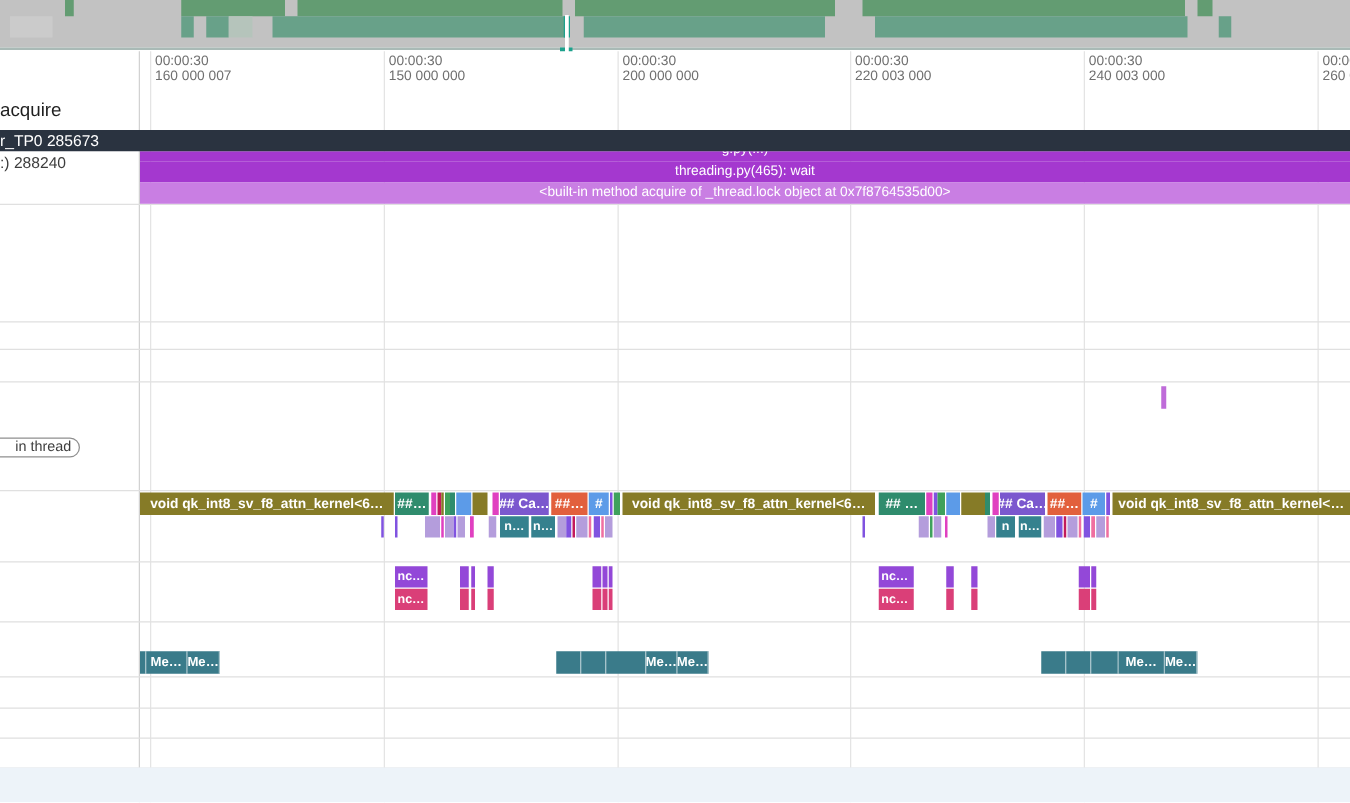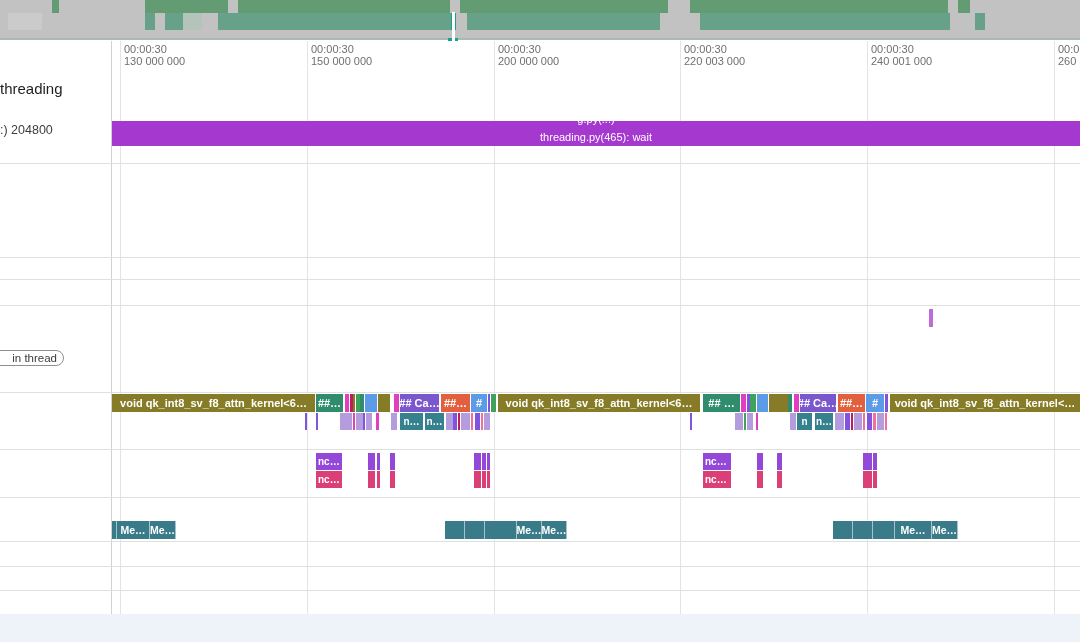--- a/index.html
+++ b/index.html
@@ -35,37 +35,37 @@
       <div style="position: absolute; left: 451px; top: 13px; width: 5px; height: 17px; background: rgb(28, 161, 140);"></div>
       <div style="position: absolute; left: 452px; top: 12px; width: 2.5px; height: 30px; background: rgb(255, 255, 255); z-index: 3;"></div>
     </div>
   <div class="abs" id="minimap-border" style="left: 0px; top: 38px; width: 1080px; height: 2px; background: rgb(169, 186, 182);">
       <div style="position: absolute; left: 448px; top: 0px; width: 10px; height: 2.5px; background: rgb(28, 161, 140);"></div>
     </div>
 
   <div class="abs" id="ruler" style="left:0;top:40px;width:1080px;height:63px;">
       <div style="position: absolute; left: 124px; top: 4px; width: 90px; height: 26px; font-size: 11px; line-height: 11.5px; color: rgb(111, 111, 111); overflow: hidden;">
         <div>00:00:30</div>
-        <div>130 000 000</div>
+        <div>160 000 007</div>
       </div>
       <div style="position: absolute; left: 311px; top: 4px; width: 90px; height: 26px; font-size: 11px; line-height: 11.5px; color: rgb(111, 111, 111); overflow: hidden;">
         <div>00:00:30</div>
         <div>150 000 000</div>
       </div>
       <div style="position: absolute; left: 498px; top: 4px; width: 90px; height: 26px; font-size: 11px; line-height: 11.5px; color: rgb(111, 111, 111); overflow: hidden;">
         <div>00:00:30</div>
         <div>200 000 000</div>
       </div>
       <div style="position: absolute; left: 684px; top: 4px; width: 90px; height: 26px; font-size: 11px; line-height: 11.5px; color: rgb(111, 111, 111); overflow: hidden;">
         <div>00:00:30</div>
         <div>220 003 000</div>
       </div>
       <div style="position: absolute; left: 871px; top: 4px; width: 90px; height: 26px; font-size: 11px; line-height: 11.5px; color: rgb(111, 111, 111); overflow: hidden;">
         <div>00:00:30</div>
-        <div>240 001 000</div>
+        <div>240 003 000</div>
       </div>
       <div style="position: absolute; left: 1058px; top: 4px; width: 90px; height: 26px; font-size: 11px; line-height: 11.5px; color: rgb(111, 111, 111); overflow: hidden;">
         <div>00:00:30</div>
         <div>260 000 000</div>
       </div>
     </div>
   <div id="gridlines">
       <div style="position: absolute; left: 111px; top: 41px; width: 1px; height: 601px; background: rgb(210, 210, 210);"></div>
       <div style="position: absolute; left: 120px; top: 41px; width: 1px; height: 601px; background: rgb(228, 228, 228);"></div>
       <div style="position: absolute; left: 307px; top: 41px; width: 1px; height: 601px; background: rgb(228, 228, 228);"></div>
@@ -83,29 +83,31 @@
       <div style="position: absolute; left: 0px; top: 449px; width: 1080px; height: 1px; background: rgb(224, 224, 224);"></div>
       <div style="position: absolute; left: 0px; top: 497px; width: 1080px; height: 1px; background: rgb(224, 224, 224);"></div>
       <div style="position: absolute; left: 0px; top: 541px; width: 1080px; height: 1px; background: rgb(224, 224, 224);"></div>
       <div style="position: absolute; left: 0px; top: 566px; width: 1080px; height: 1px; background: rgb(224, 224, 224);"></div>
       <div style="position: absolute; left: 0px; top: 590px; width: 1080px; height: 1px; background: rgb(224, 224, 224);"></div>
       <div style="position: absolute; left: 0px; top: 614px; width: 1080px; height: 1px; background: rgb(224, 224, 224);"></div>
     </div>
 
   <div class="abs" id="bottom-row" style="left: 0px; top: 614px; width: 1080px; height: 28px; background: rgb(237, 243, 249); position: absolute;"></div>
 
-  <div class="abs" style="left:0;top:80px;font-size:15px;color:#1f1f1f;">threading</div>
+  <div class="abs" style="left:0;top:80px;font-size:15px;color:#1f1f1f;">acquire</div>
 
   <div class="pybar" style="top:121px;height:7.5px;background:#a438cf;">
     <span style="position:relative;top:-6px;">g.py(...)</span>
   </div>
   <div class="pybar" style="top:129px;height:16.5px;background:#a438cf;">threading.py(465): wait</div>
-
-
-  <div class="sidelabel" style="left:0;top:123px;">:) 204800</div>
+  <div class="pybar" style="top:146px;height:16.5px;background:#c97ee3;">&lt;built-in method acquire of _thread.lock object at 0x7f8764535d00&gt;</div>
+
+  <div class="hdr" style="top:104px;">r_TP0 285673</div>
+
+  <div class="sidelabel" style="left:0;top:123px;">:) 288240</div>
 
   <div class="abs" style="left:-28px;top:350px;width:84px;height:14px;border:1px solid #8f8f8f;border-radius:8px;
               display:flex;align-items:center;justify-content:flex-end;padding-right:6px;
               font-size:11.5px;color:#3d3d3d;white-space:nowrap;">in thread</div>
 
   <div class="abs" id="marker" style="position: absolute; left: 929px; top: 309px; width: 4px; height: 18px; background: rgb(191, 108, 217);"></div>
 
   <div id="gpu-rowA">
       <div style="position: absolute; left: 112px; top: 394px; width: 203px; height: 18px; background: rgb(134, 123, 39); overflow: hidden; white-space: nowrap; color: rgb(255, 255, 255); font-size: 11px; font-weight: 600; display: flex; align-items: center; justify-content: center;">void qk_int8_sv_f8_attn_kernel&lt;6…</div>
       <div style="position: absolute; left: 316px; top: 394px; width: 27px; height: 18px; background: rgb(47, 140, 109); overflow: hidden; white-space: nowrap; color: rgb(255, 255, 255); font-size: 11px; font-weight: 600; display: flex; align-items: center; justify-content: center;">##…</div>

